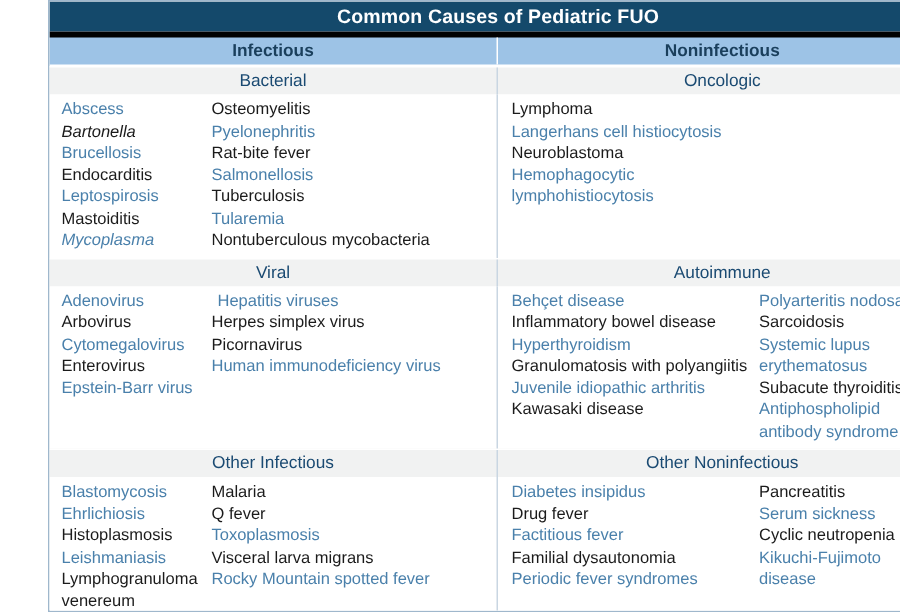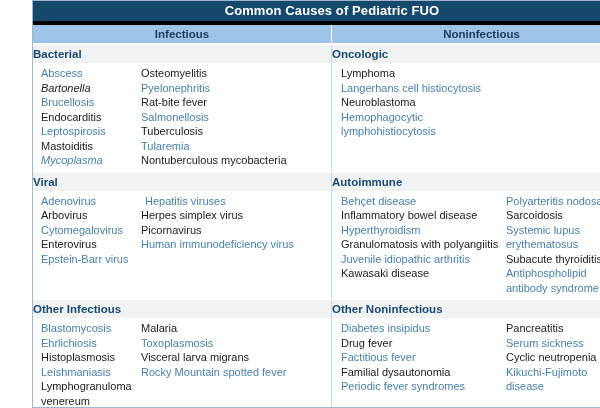--- a/index.html
+++ b/index.html
@@ -54,23 +54,23 @@
   
   .group { background: #ffffff; }
   .sub-header {
     display: flex;
     height: 18px;
     background: #f1f2f2;
     border-top: 1px solid #ffffff;
   }
   .sub-cell {
     flex: 0 0 50%;
-    text-align: left;
+    text-align: center;
     font-size: 11.5px;
-    font-weight: bold;
+    font-weight: normal;
     color: #1a4a72;
     line-height: 18px;
     box-sizing: border-box;
   }
   .sub-cell.left { border-right: 1px solid #c9d6e2; }
 
   .group-body {
     display: flex;
     background: #ffffff;
   }
@@ -201,20 +201,21 @@
           <div class="half left">
             <div class="col c1">
               <div class="item blue">Blastomycosis</div>
               <div class="item blue">Ehrlichiosis</div>
               <div class="item dark">Histoplasmosis</div>
               <div class="item blue">Leishmaniasis</div>
               <div class="item dark">Lymphogranuloma venereum</div>
             </div>
             <div class="col c2">
               <div class="item dark">Malaria</div>
+              <div class="item dark">Q fever</div>
               <div class="item blue">Toxoplasmosis</div>
               <div class="item dark">Visceral larva migrans</div>
               <div class="item blue">Rocky Mountain spotted fever</div>
             </div>
           </div>
           <div class="half right">
             <div class="col c1">
               <div class="item blue">Diabetes insipidus</div>
               <div class="item dark">Drug fever</div>
               <div class="item blue">Factitious fever</div>

